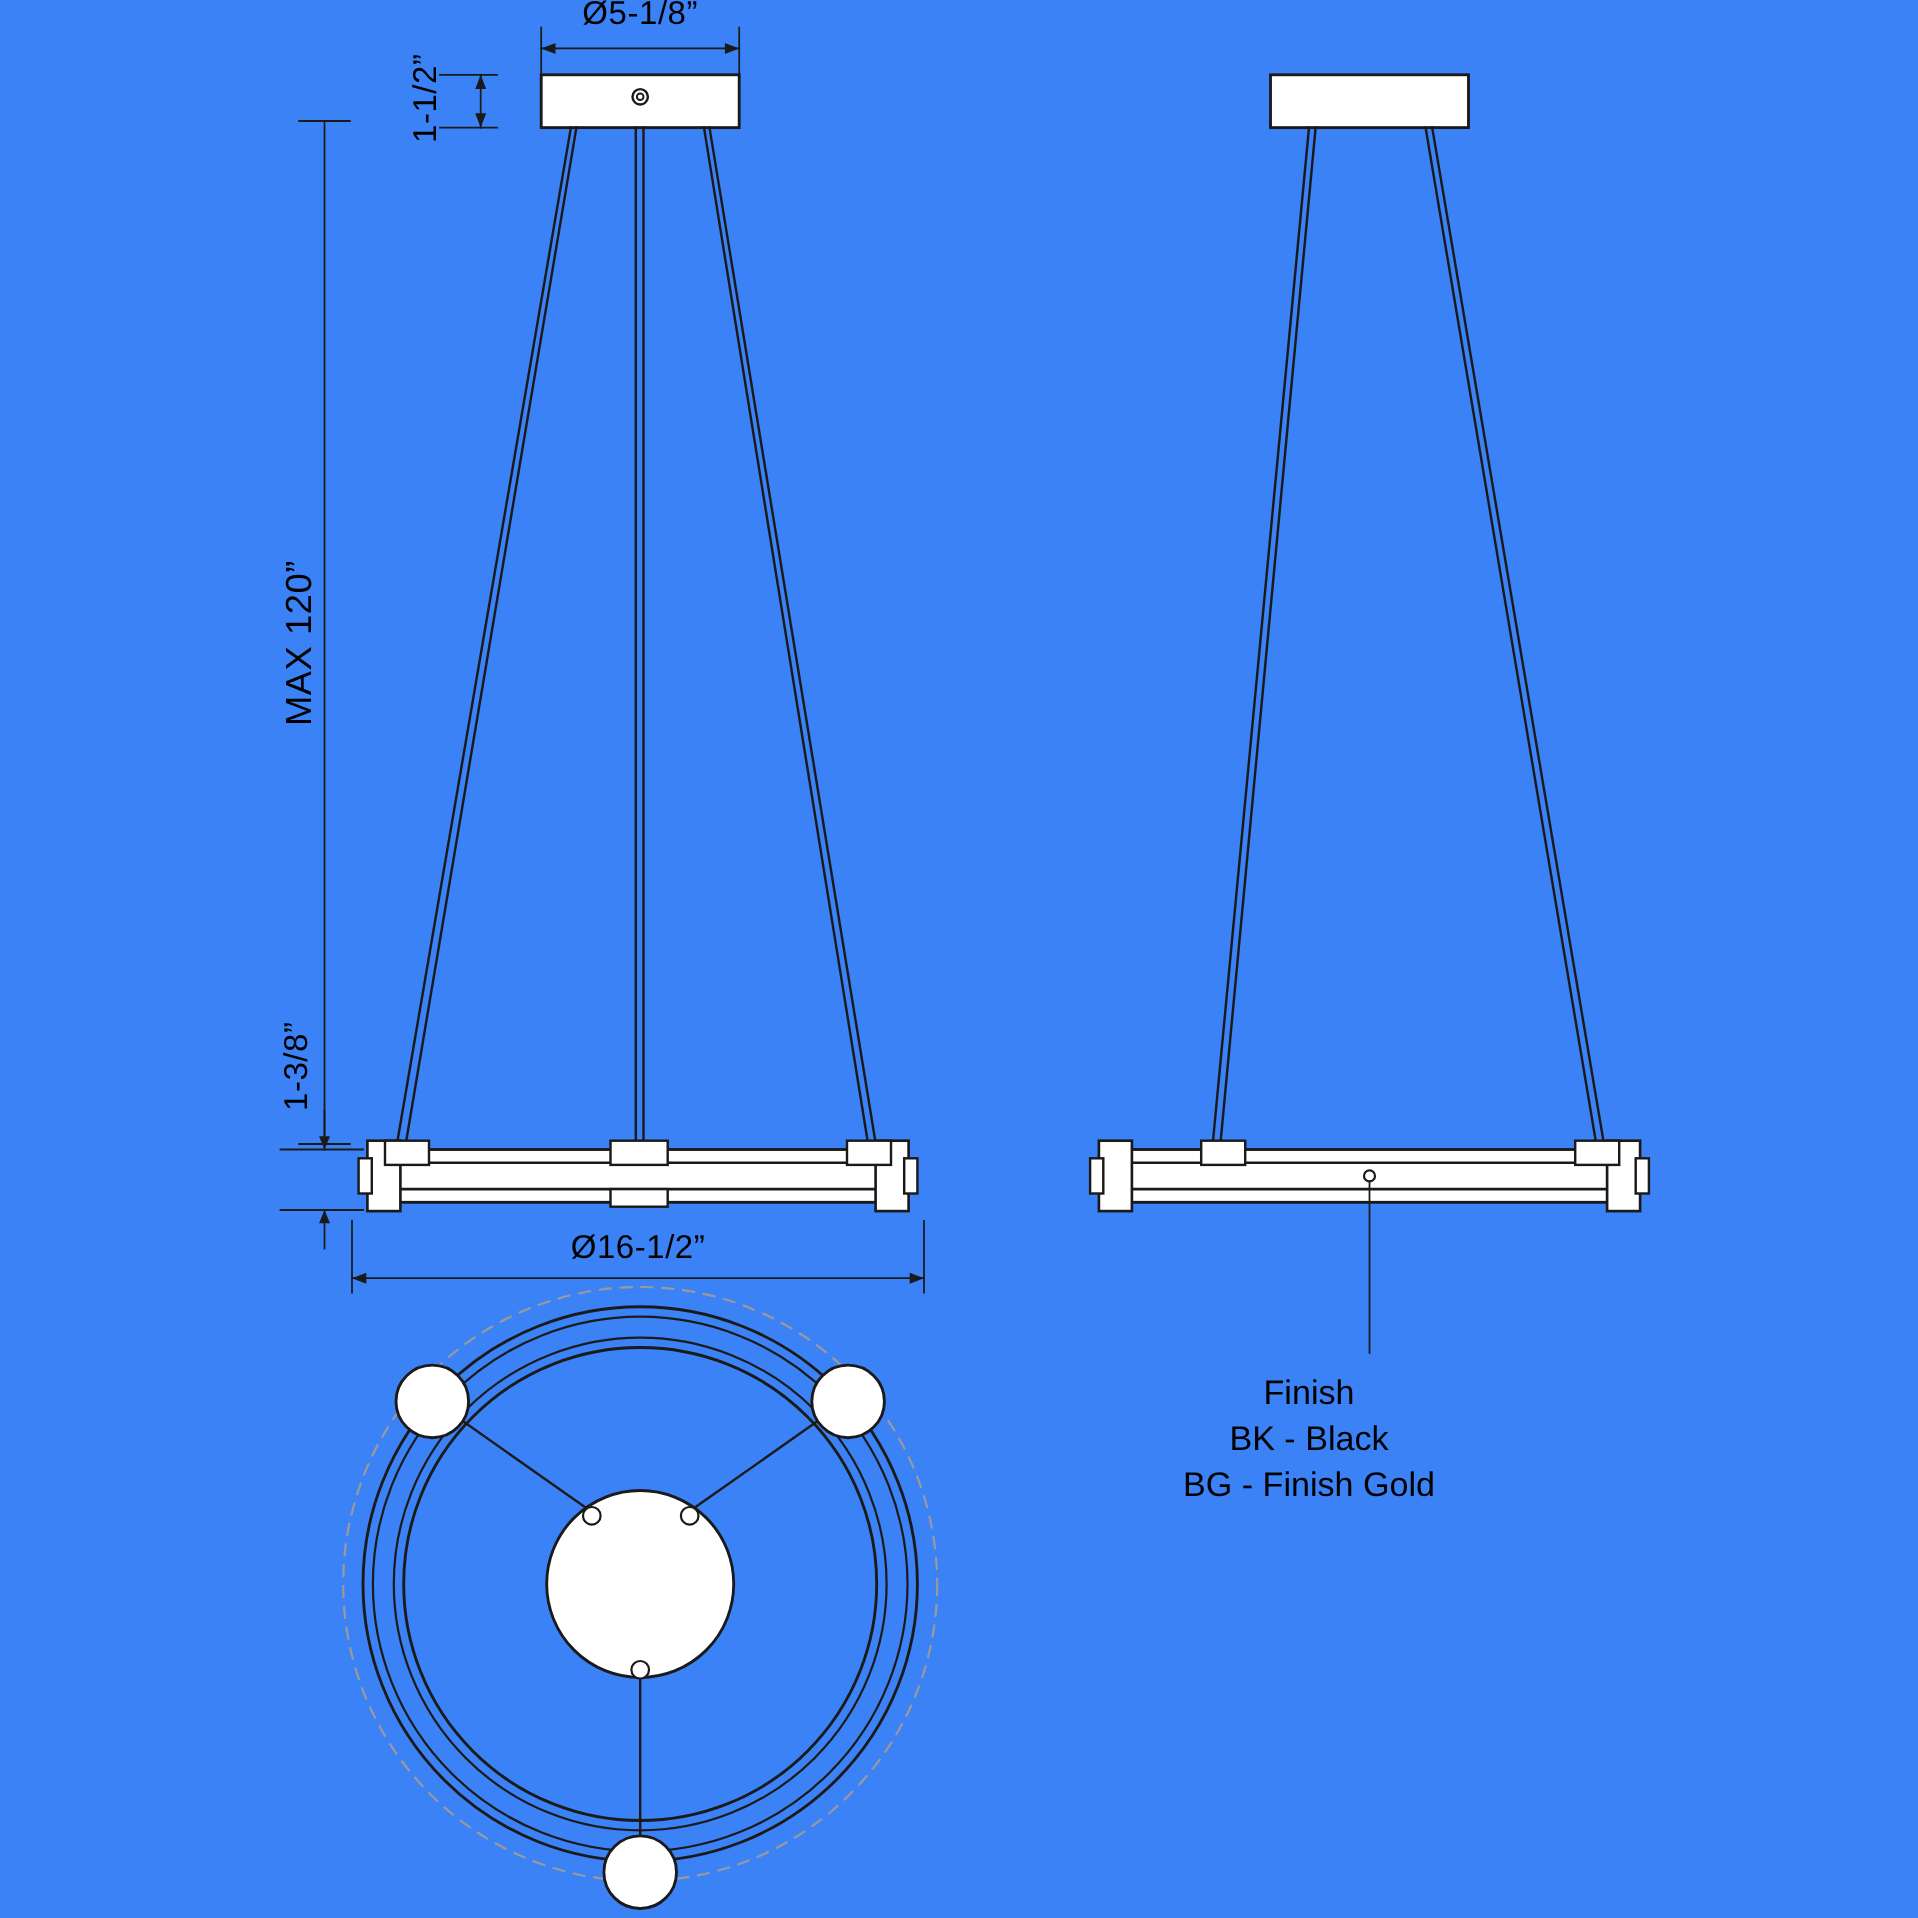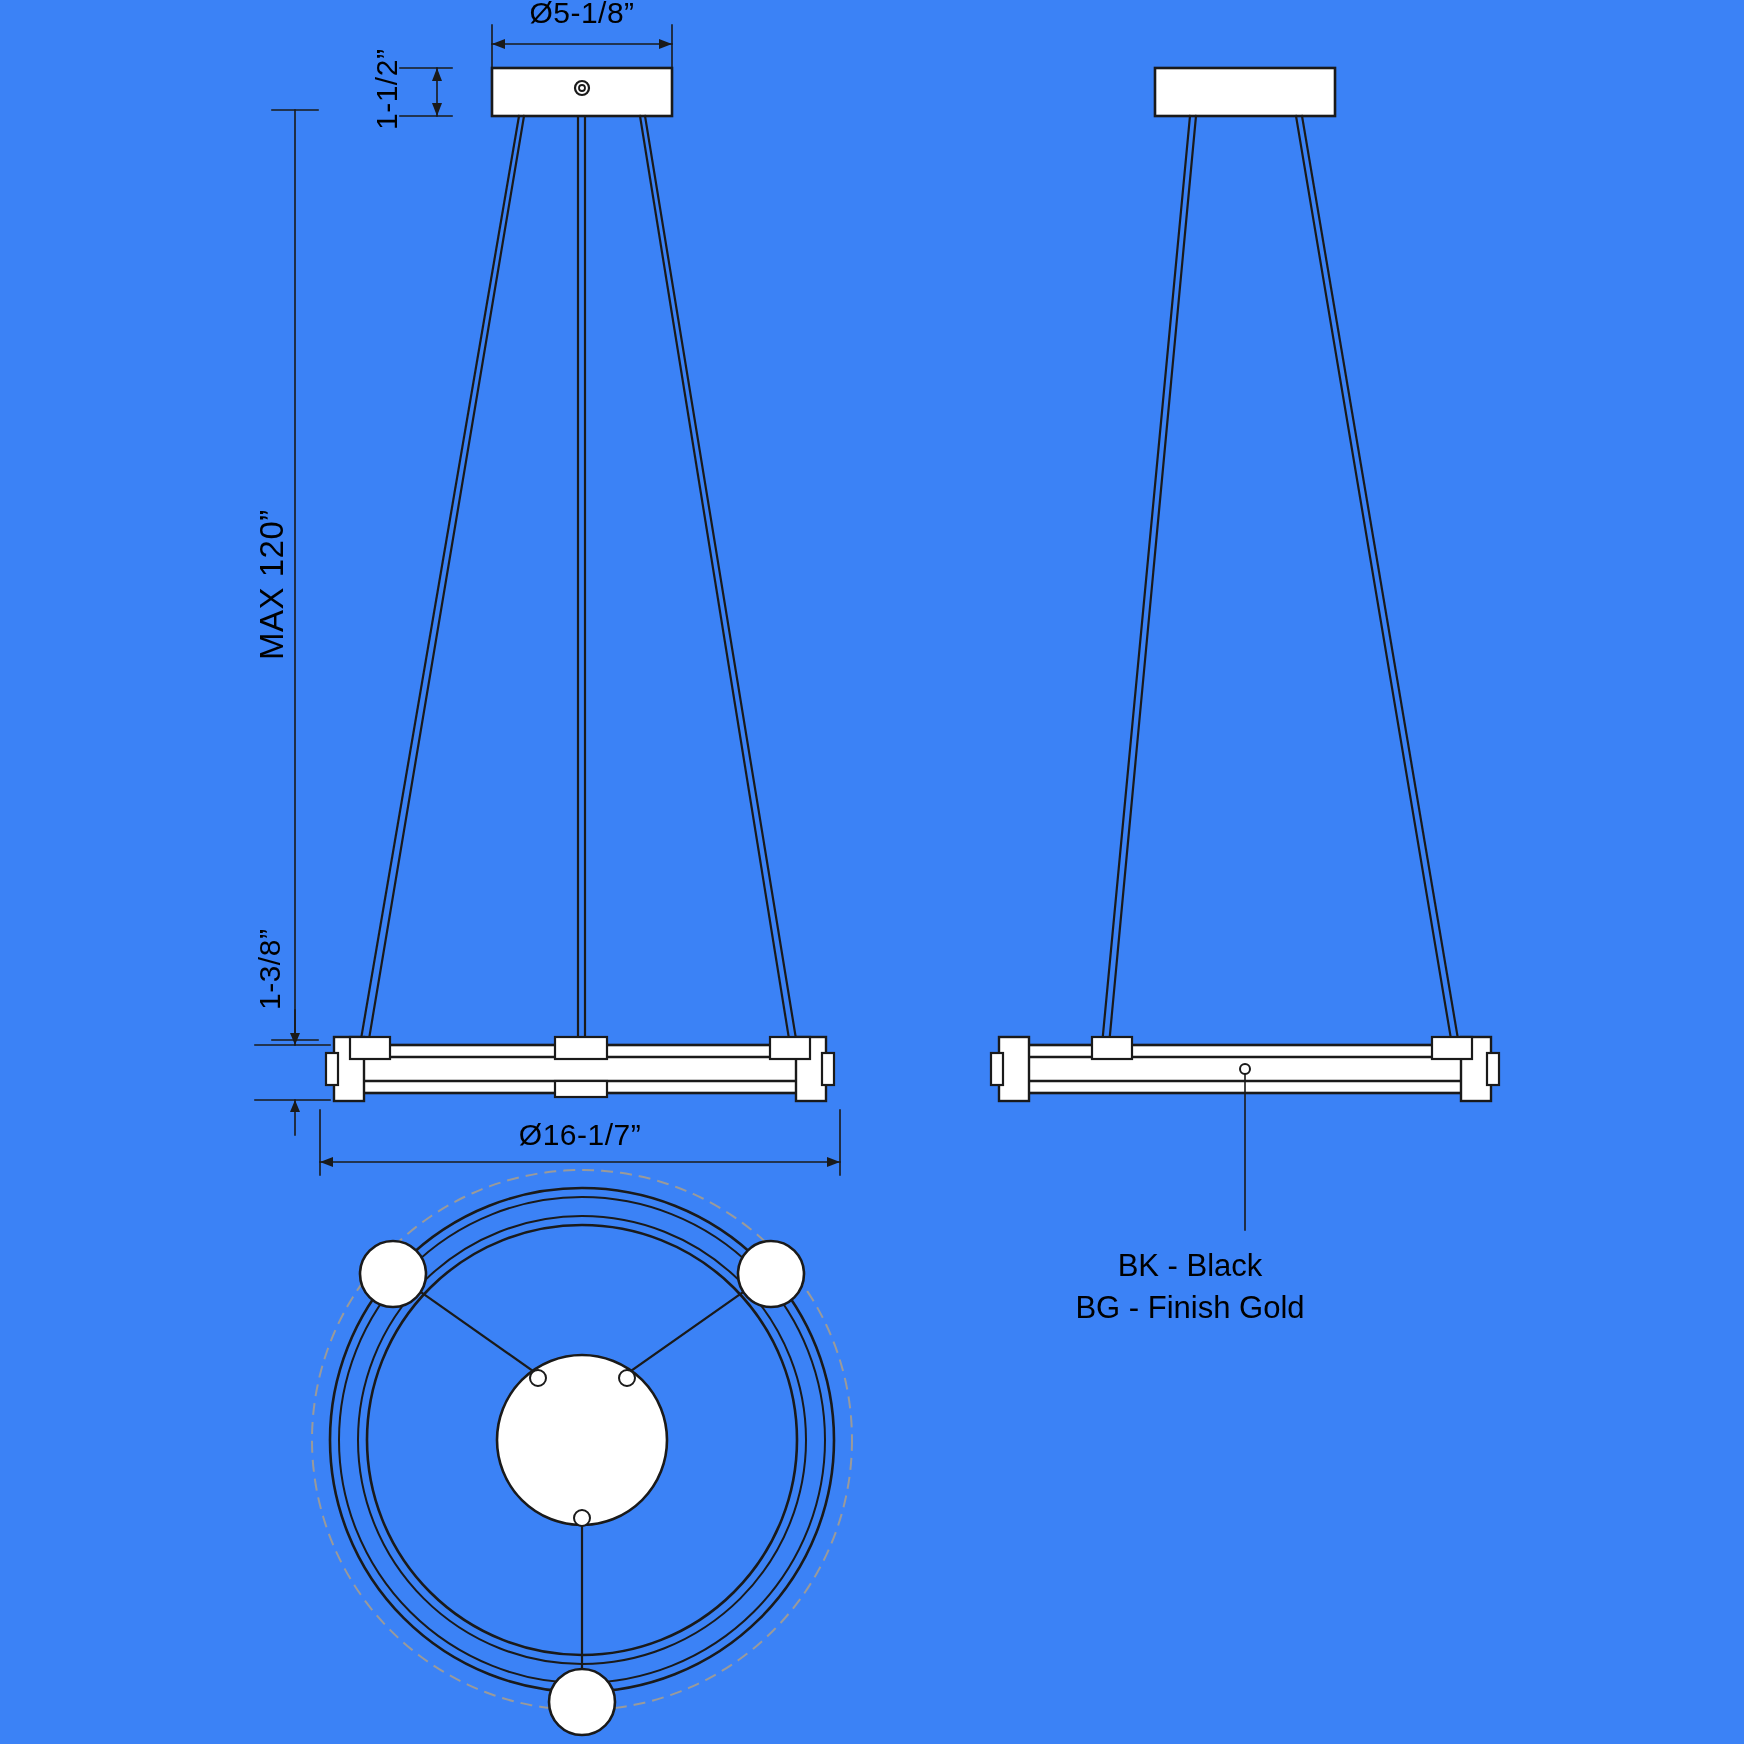--- a/index.html
+++ b/index.html
@@ -184,20 +184,21 @@
   </svg>
 
   <div class="lbl center" style="left:452px; top:-4px; width:260px;">Ø5-1/8”</div>
 
   <div class="lbl rot" style="left:370px; top:130px;">1-1/2”</div>
 
   <div class="lbl rot" style="left:253px; top:660px; font-size:33px;">MAX 120”</div>
 
   <div class="lbl rot" style="left:253px; top:1010px;">1-3/8”</div>
 
-  <div class="lbl center" style="left:450px; top:1118px; width:260px;">Ø16-1/7”</div>
+  <div class="lbl center" style="left:450px; top:1118px; width:260px;">Ø16-1/2”</div>
 
   <div class="finish-block">
+    <div>Finish</div>
     <div>BK - Black</div>
     <div>BG - Finish Gold</div>
   </div>
 
 </div>
 
 </body></html>

